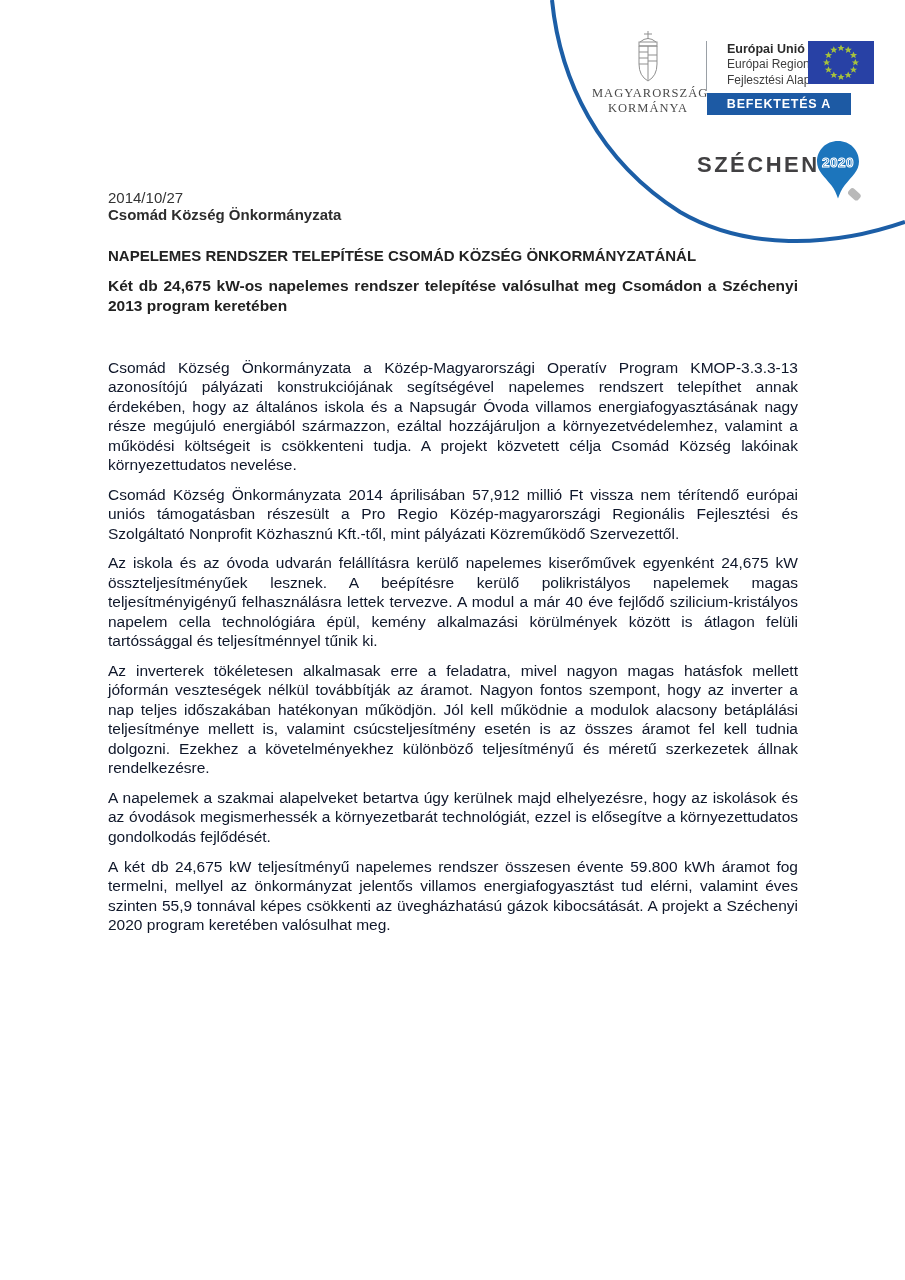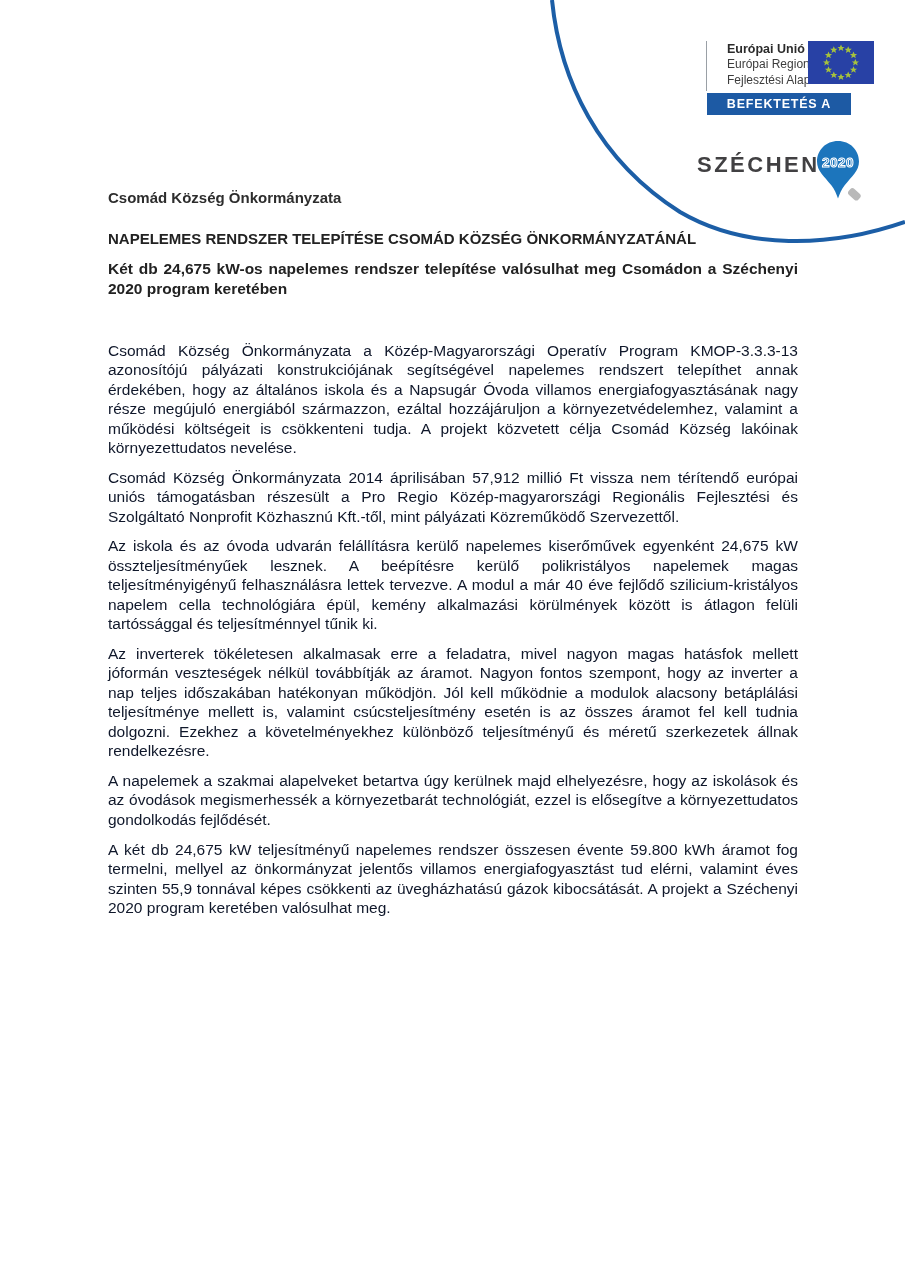--- a/index.html
+++ b/index.html
@@ -60,20 +60,41 @@
 <body>
 
 <div class="page">
 
   <div class="header">
 
     <svg class="curve-svg" width="905" height="270" viewBox="0 0 905 270">
       <path d="M552,0 C560,80 598,160 680,212 C745,250 830,248 905,222" stroke="#1c5ea6" stroke-width="4" fill="none"></path>
     </svg>
 
+    <div class="gov-logo">
+      <svg class="crest" width="40" height="54" viewBox="0 0 40 54">
+        <g stroke="#8f8f8f" fill="none" stroke-width="1">
+          <line x1="20" y1="1" x2="20" y2="9"></line>
+          <line x1="16" y1="4" x2="24" y2="4"></line>
+          <path d="M12 12 q8 -7 16 0"></path>
+          <rect x="11" y="12" width="18" height="4"></rect>
+          <path d="M11 16 h18 v18 q0 12 -9 17 q-9 -5 -9 -17 z"></path>
+          <line x1="20" y1="16" x2="20" y2="50"></line>
+          <line x1="11" y1="22" x2="20" y2="22"></line>
+          <line x1="11" y1="28" x2="20" y2="28"></line>
+          <line x1="11" y1="34" x2="20" y2="34"></line>
+          <line x1="20" y1="25" x2="29" y2="25"></line>
+          <line x1="20" y1="31" x2="29" y2="31"></line>
+        </g>
+      </svg>
+      <div class="gov-name">
+        <div>MAGYARORSZÁG</div>
+        <div>KORMÁNYA</div>
+      </div>
+    </div>
 
     <div class="eu-block">
       <div class="eu-l1">Európai Unió</div>
       <div class="eu-l2">Európai Regionális</div>
       <div class="eu-l3">Fejlesztési Alap</div>
     </div>
 
     <svg class="eu-flag" width="66" height="43" viewBox="0 0 66 43">
       <rect x="0" y="0" width="66" height="43" fill="#2841a5"></rect>
       <g fill="#a6c23d">
@@ -98,23 +119,24 @@
       <span class="szechenyi-text">SZÉCHENYI</span>
       <svg class="szechenyi-pin" width="52" height="66" viewBox="0 0 52 66">
         <rect x="33" y="50" width="13" height="8" rx="3" transform="rotate(42 39 54)" fill="#b9b9b9"></rect>
         <path d="M23 1 C11 1 2 10 2 21.5 C2 31 9 36 16.5 45.5 C19.5 49.5 21.5 54 23 58.5 C24.5 54 26.5 49.5 29.5 45.5 C37 36 44 31 44 21.5 C44 10 35 1 23 1 Z" fill="#1c75bc"></path>
         <text x="23" y="27" text-anchor="middle" font-family="Liberation Sans, sans-serif" font-size="13.5" font-weight="bold" letter-spacing="0.5" fill="none" stroke="#ffffff" stroke-width="1">2020</text>
       </svg>
     </div>
   </div>
 
   <div class="content">
+    <div class="doc-date">2014/10/27</div>
     <div class="doc-org">Csomád Község Önkormányzata</div>
     <div class="doc-headline">NAPELEMES RENDSZER TELEPÍTÉSE CSOMÁD KÖZSÉG ÖNKORMÁNYZATÁNÁL</div>
-    <div class="doc-subheadline">Két db 24,675 kW-os napelemes rendszer telepítése valósulhat meg Csomádon a Széchenyi 2020 program keretében</div>
+    <div class="doc-subheadline">Két db 24,675 kW-os napelemes rendszer telepítése valósulhat meg Csomádon a Széchenyi 2013 program keretében</div>
 
     <div class="doc-paragraphs">
       <p>Csomád Község Önkormányzata a Közép-Magyarországi Operatív Program KMOP-3.3.3-13 azonosítójú pályázati konstrukciójának segítségével napelemes rendszert telepíthet annak érdekében, hogy az általános iskola és a Napsugár Óvoda villamos energiafogyasztásának nagy része megújuló energiából származzon, ezáltal hozzájáruljon a környezetvédelemhez, valamint a működési költségeit is csökkenteni tudja. A projekt közvetett célja Csomád Község lakóinak környezettudatos nevelése.</p>
       <p>Csomád Község Önkormányzata 2014 áprilisában 57,912 millió Ft vissza nem térítendő európai uniós támogatásban részesült a Pro Regio Közép-magyarországi Regionális Fejlesztési és Szolgáltató Nonprofit Közhasznú Kft.-től, mint pályázati Közreműködő Szervezettől.</p>
       <p>Az iskola és az óvoda udvarán felállításra kerülő napelemes kiserőművek egyenként 24,675 kW összteljesítményűek lesznek. A beépítésre kerülő polikristályos napelemek magas teljesítményigényű felhasználásra lettek tervezve. A modul a már 40 éve fejlődő szilicium-kristályos napelem cella technológiára épül, kemény alkalmazási körülmények között is átlagon felüli tartóssággal és teljesítménnyel tűnik ki.</p>
       <p>Az inverterek tökéletesen alkalmasak erre a feladatra, mivel nagyon magas hatásfok mellett jóformán veszteségek nélkül továbbítják az áramot. Nagyon fontos szempont, hogy az inverter a nap teljes időszakában hatékonyan működjön. Jól kell működnie a modulok alacsony betáplálási teljesítménye mellett is, valamint csúcsteljesítmény esetén is az összes áramot fel kell tudnia dolgozni. Ezekhez a követelményekhez különböző teljesítményű és méretű szerkezetek állnak rendelkezésre.</p>
       <p>A napelemek a szakmai alapelveket betartva úgy kerülnek majd elhelyezésre, hogy az iskolások és az óvodások megismerhessék a környezetbarát technológiát, ezzel is elősegítve a környezettudatos gondolkodás fejlődését.</p>
       <p>A két db 24,675 kW teljesítményű napelemes rendszer összesen évente 59.800 kWh áramot fog termelni, mellyel az önkormányzat jelentős villamos energiafogyasztást tud elérni, valamint éves szinten 55,9 tonnával képes csökkenti az üvegházhatású gázok kibocsátását. A projekt a Széchenyi 2020 program keretében valósulhat meg.</p>
     </div>
   </div>

